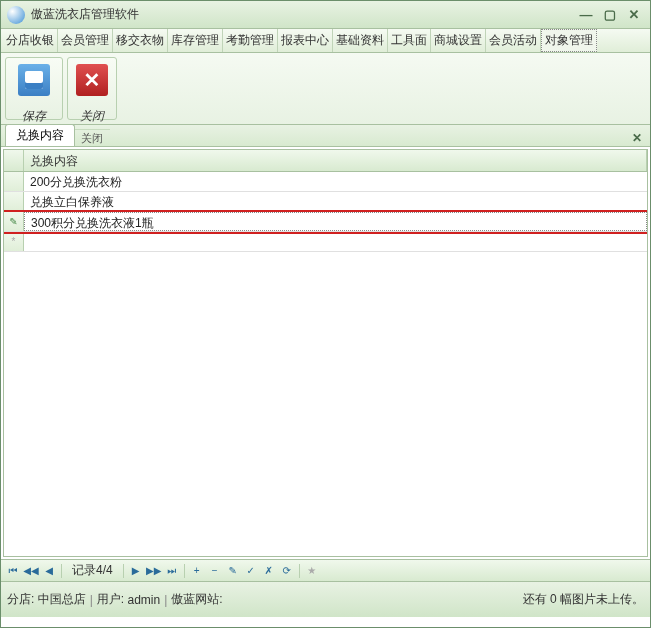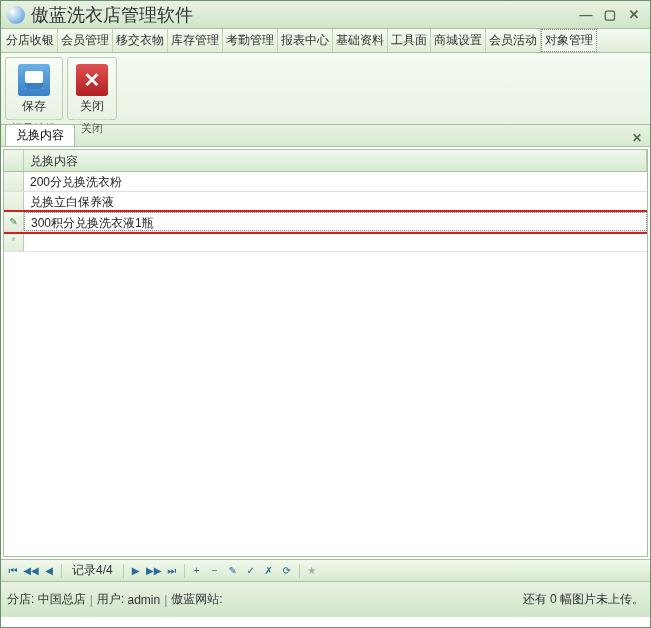--- a/index.html
+++ b/index.html
@@ -1,32 +1,32 @@
 <!DOCTYPE html>
 <html><head>
 <meta charset="utf-8">
 <style>
 * { box-sizing: border-box; margin: 0; padding: 0; }
 body { font-family: "Microsoft YaHei", SimSun, sans-serif; font-size: 12px; background: #fff; width: 651px; height: 628px; overflow: hidden; border: 1px solid #6b8e6b; }
 .titlebar { height: 28px; background: linear-gradient(#e8f2e3, #d0e5c8); display: flex; align-items: center; padding: 0 6px; border-bottom: 1px solid #a8c0a0; }
 .titlebar .logo { width: 18px; height: 18px; border-radius: 50%; background: radial-gradient(circle at 30% 30%, #fff, #3b8fd4); margin-right: 6px; }
-.titlebar .title { flex: 1; color: #333; font-size: 18px; }
+.titlebar .title { flex: 1; color: #333; font-size: 12px; }
 .titlebar .winbtn { width: 20px; height: 18px; display: flex; align-items: center; justify-content: center; color: #4a6b4a; cursor: pointer; margin-left: 4px; font-size: 13px; font-weight: bold; }
 .menubar { height: 24px; background: linear-gradient(#f5faf2, #e0eed8); border-bottom: 1px solid #a8c0a0; display: flex; align-items: stretch; padding: 0 2px; }
 .menubar .menuitem { padding: 2px 3px; display: flex; align-items: center; color: #333; border-right: 1px solid #c0d4b8; cursor: pointer; white-space: nowrap; font-size: 12px; }
 .menubar .menuitem.active { background: #f0f6ec; border: 1px dotted #888; }
 .toolbar { height: 72px; background: linear-gradient(#f5faf2, #e8f2e3); border-bottom: 1px solid #a8c0a0; display: flex; padding: 4px; }
 .toolgroup { border: 1px solid #b8d0b0; border-radius: 3px; background: linear-gradient(#f8fcf5, #e8f2e3); padding: 4px 6px 2px 6px; display: flex; flex-direction: column; align-items: center; margin-right: 4px; }
 .toolbtns { display: flex; gap: 6px; }
 .toolbtn { display: flex; flex-direction: column; align-items: center; cursor: pointer; padding: 2px; }
 .toolbtn .ticon { width: 32px; height: 32px; border-radius: 3px; display: flex; align-items: center; justify-content: center; }
 .ticon.save { background: linear-gradient(#6ab0e8, #3b7fc4); }
 .ticon.save::before { content: ""; width: 18px; height: 18px; background: #fff; border-radius: 2px; box-shadow: inset 0 -6px 0 #3b7fc4; }
 .ticon.close { background: linear-gradient(#e05050, #b02020); color: #fff; font-weight: bold; font-size: 20px; }
-.toolbtn .tlabel { margin-top: 2px; color: #333; }
+.toolbtn .tlabel { margin-top: 12px; color: #333; font-style: italic; }
 .toolgroup .glabel { margin-top: 2px; color: #555; font-size: 11px; text-align: center; width: 100%; border-top: 1px solid #c8dcc0; padding-top: 1px; }
 .tabbar { height: 22px; background: linear-gradient(#e8f2e3, #d8ead0); display: flex; align-items: flex-end; padding: 0 4px; border-bottom: 1px solid #a8c0a0; }
 .tab { background: #fff; border: 1px solid #a8c0a0; border-bottom: none; padding: 2px 10px; border-radius: 3px 3px 0 0; margin-right: 2px; }
 .tabbar .tabclose { margin-left: auto; width: 18px; height: 16px; display: flex; align-items: center; justify-content: center; color: #4a6b4a; cursor: pointer; font-weight: bold; }
 .gridwrap { border: 1px solid #a8c0a0; margin: 2px; height: 408px; display: flex; flex-direction: column; background: #fff; }
 .gridhead { height: 22px; background: linear-gradient(#f0f8ec, #d8ead0); border-bottom: 1px solid #a8c0a0; display: flex; }
 .gridhead .rowhandle { width: 20px; border-right: 1px solid #b8d0b0; }
 .gridhead .colh { flex: 1; padding: 3px 6px; color: #333; border-right: 1px solid #b8d0b0; }
 .gridbody { flex: 1; overflow: auto; position: relative; }
 .row { height: 20px; display: flex; border-bottom: 1px solid #e0e0e0; }

